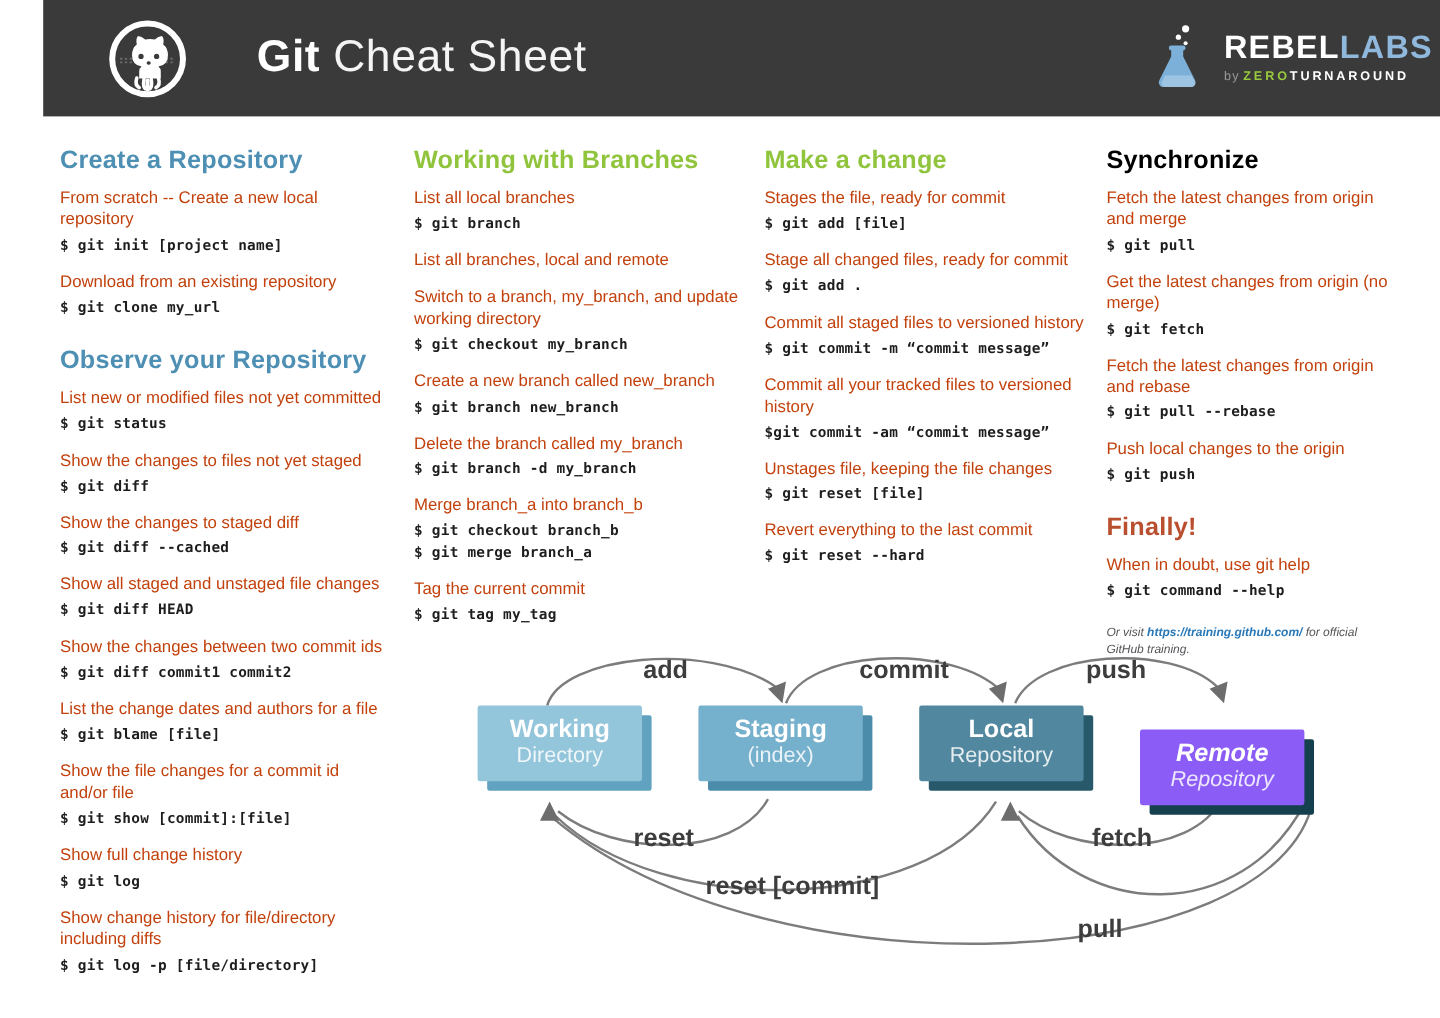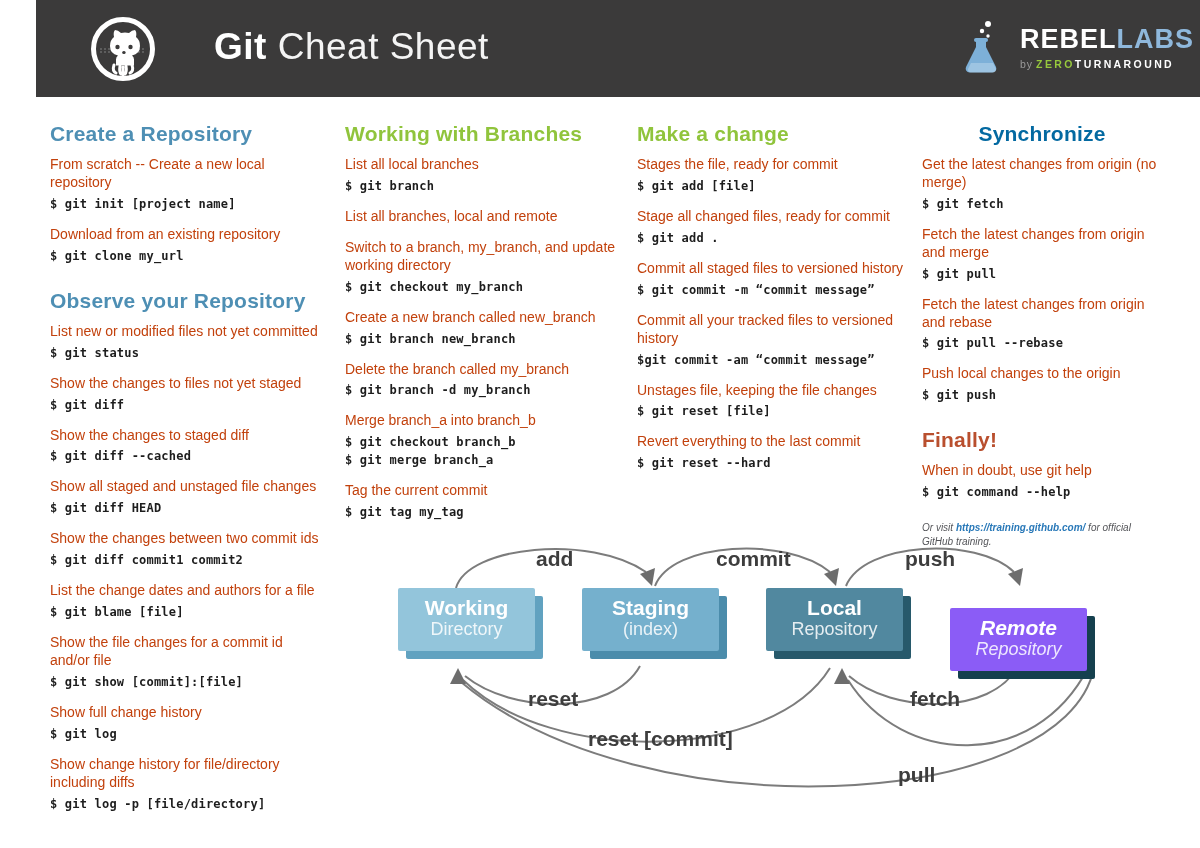--- a/index.html
+++ b/index.html
@@ -201,28 +201,28 @@
         <div class="code">$ git reset [file]</div>
       </div>
       <div class="entry">
         <div class="desc">Revert everything to the last commit</div>
         <div class="code">$ git reset --hard</div>
       </div>
     </div>
   </div>
 <div class="col" id="col3">
     <div class="section">
-      <div class="section-title" style="color: #0369a1; text-align: center;">Synchronize</div>
+      <div class="section-title" style="color: #000000;">Synchronize</div>
+      <div class="entry">
+        <div class="desc">Fetch the latest changes from origin and merge</div>
+        <div class="code">$ git pull</div>
+      </div>
       <div class="entry">
         <div class="desc">Get the latest changes from origin (no merge)</div>
         <div class="code">$ git fetch</div>
-      </div>
-      <div class="entry">
-        <div class="desc">Fetch the latest changes from origin and merge</div>
-        <div class="code">$ git pull</div>
       </div>
       <div class="entry">
         <div class="desc">Fetch the latest changes from origin and rebase</div>
         <div class="code">$ git pull --rebase</div>
       </div>
       <div class="entry">
         <div class="desc">Push local changes to the origin</div>
         <div class="code">$ git push</div>
       </div>
     </div>

